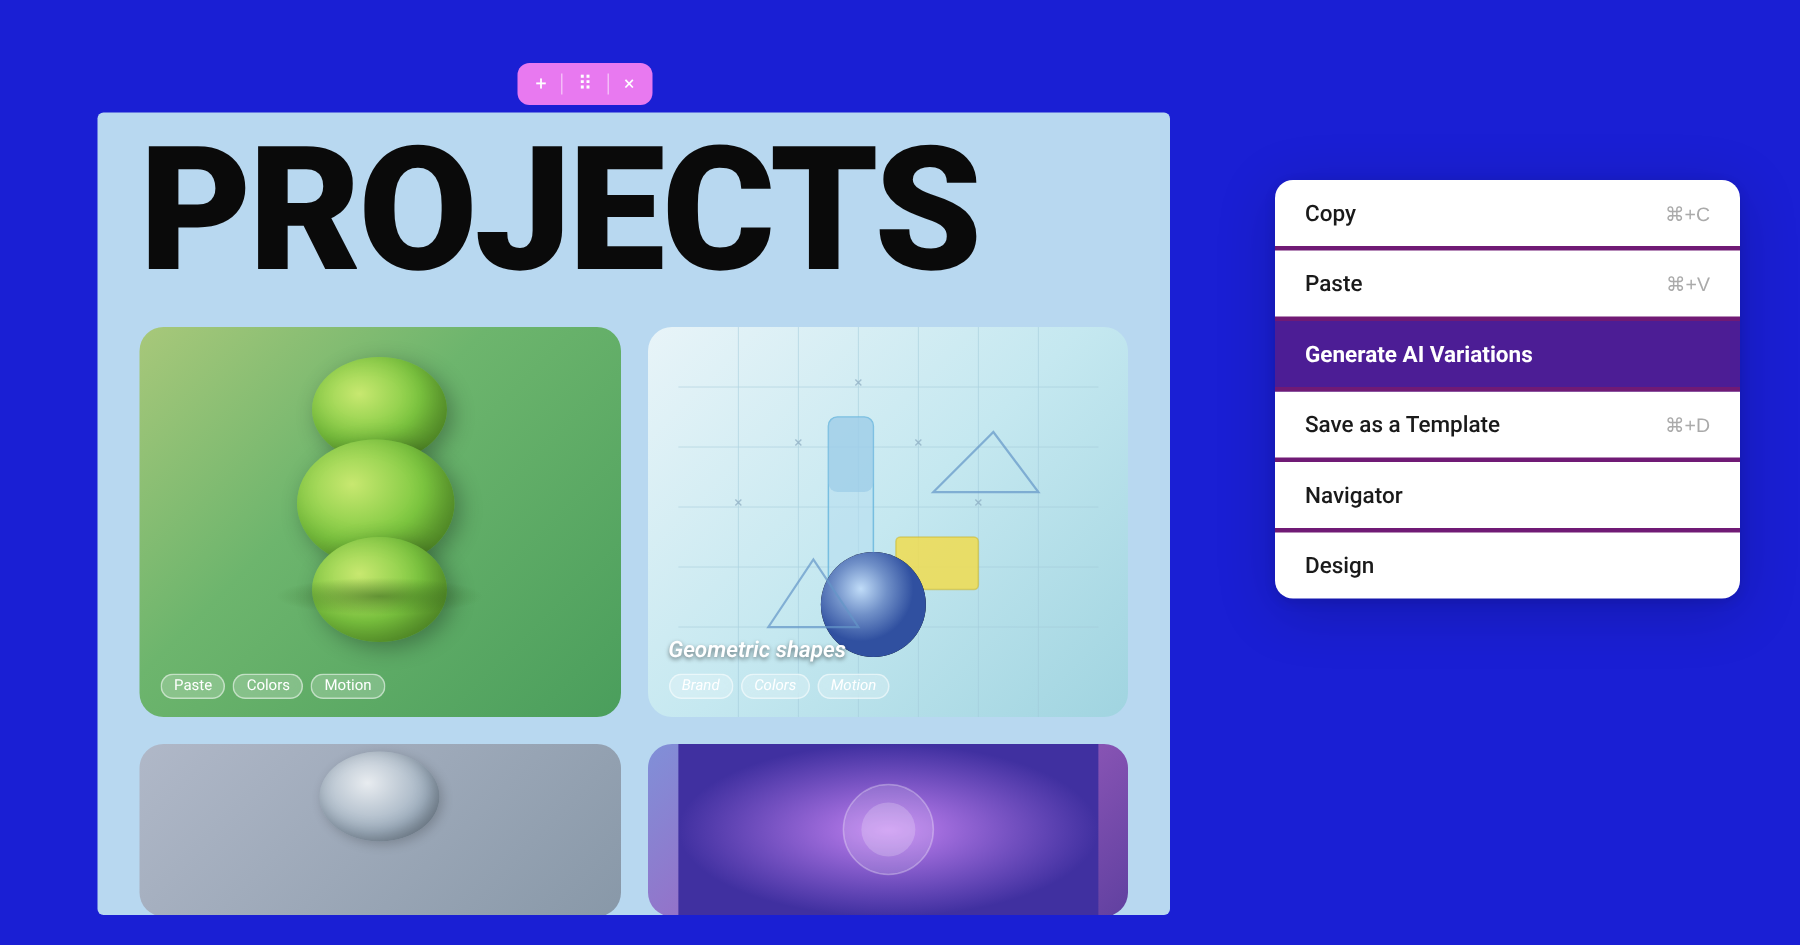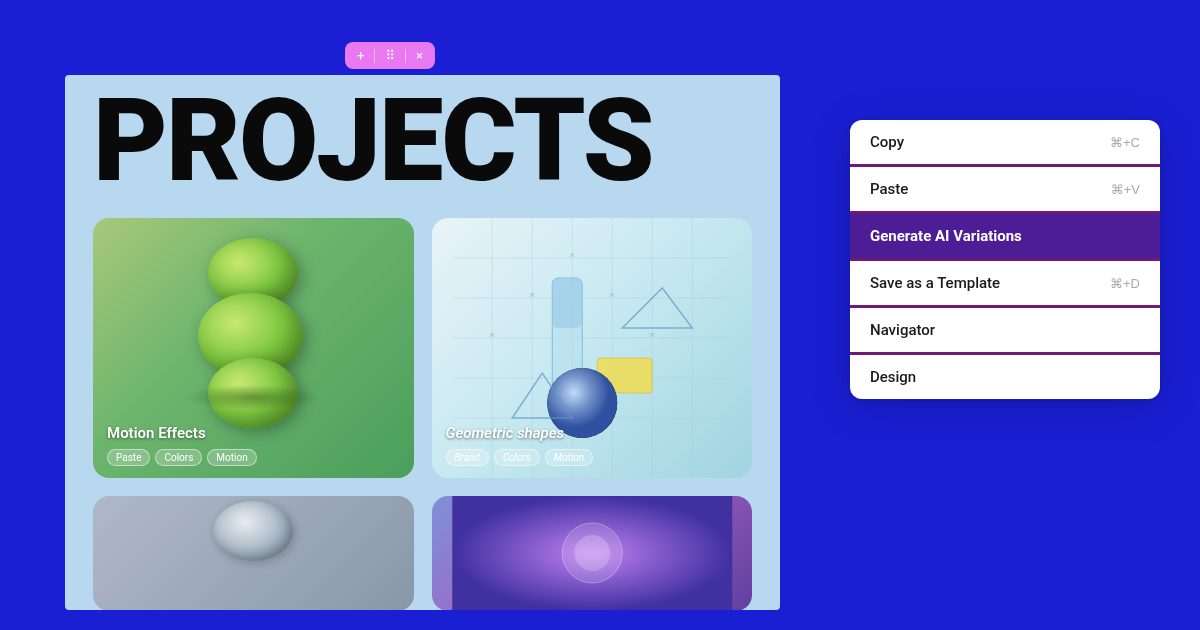--- a/index.html
+++ b/index.html
@@ -286,21 +286,20 @@
 
       <div class="card card-1">
         <div class="blob-container">
           <div class="blob-stick"></div>
           <div class="blob-top"></div>
           <div class="blob-middle"></div>
           <div class="blob-bottom"></div>
           <div class="blob-shadow"></div>
         </div>
         <div class="card-label">
-          <div class="card-title">Motion Effects</div>
           <div class="tags">
             <span class="tag">Paste</span>
             <span class="tag">Colors</span>
             <span class="tag">Motion</span>
           </div>
         </div>
       </div>
 
       <div class="card card-2">
         <div class="geo-grid">

